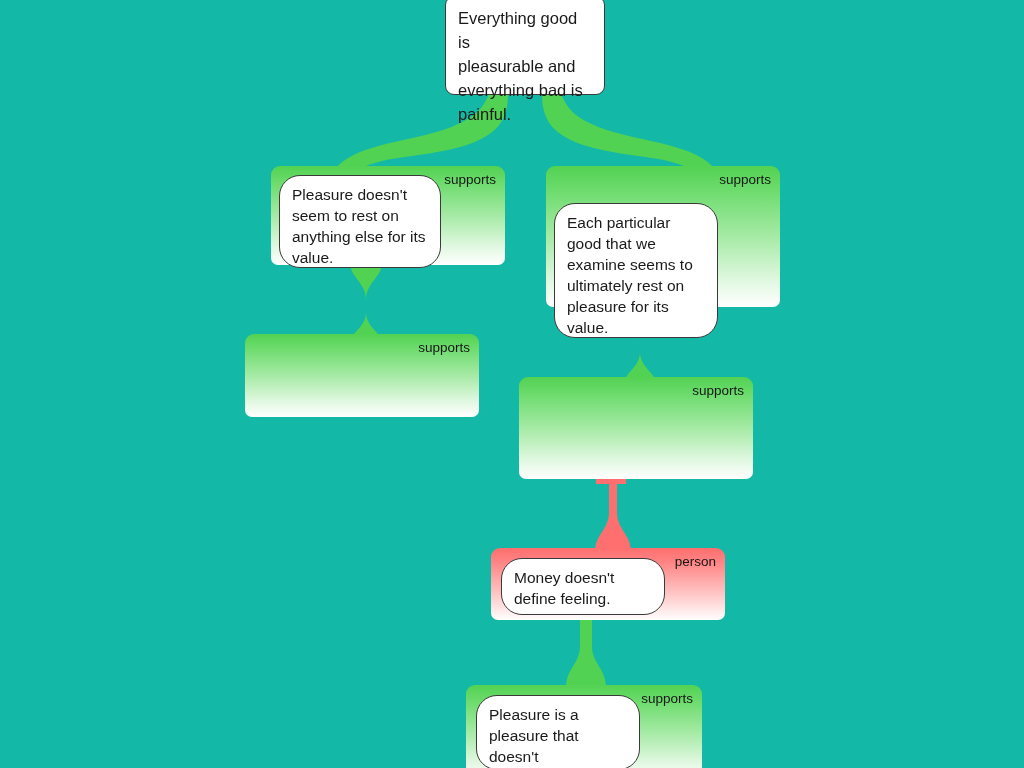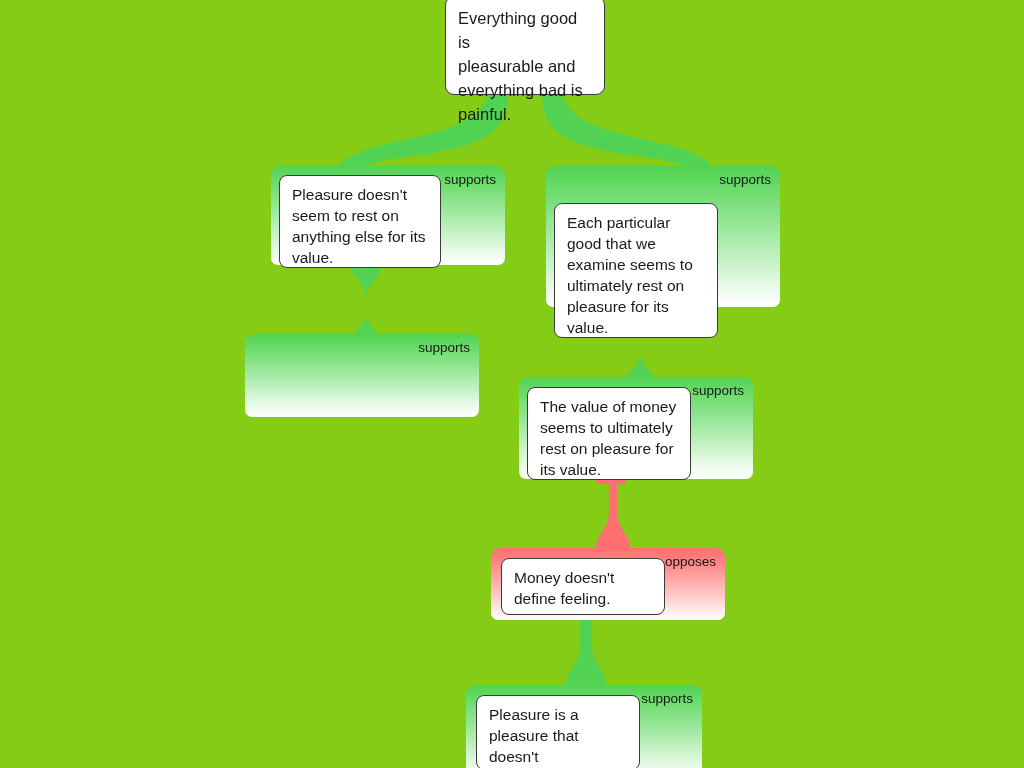--- a/index.html
+++ b/index.html
@@ -4,21 +4,21 @@
 <style>
   html, body {
     margin: 0;
     padding: 0;
     background: #000000;
   }
   #canvas {
     position: relative;
     width: 1024px;
     height: 768px;
-    background: #84cc16;
+    background: #14b8a6;
     overflow: hidden;
     font-family: "Liberation Sans", sans-serif;
   }
   #connector-layer {
     position: absolute;
     left: 0;
     top: 0;
     width: 1024px;
     height: 768px;
     pointer-events: none;
@@ -58,21 +58,21 @@
     font-size: 13.5px;
     line-height: 16px;
     color: #151515;
     white-space: nowrap;
   }
   .arg-box {
     position: absolute;
     box-sizing: border-box;
     background: #ffffff;
     border: 1px solid #3a3a3a;
-    border-radius: 8px;
+    border-radius: 21px;
     z-index: 6;
     padding: 8px 11px 7px 12px;
   }
   .arg-text {
     font-size: 15.5px;
     line-height: 21px;
     color: #1a1a1a;
     white-space: pre-line;
   }
 </style>
@@ -160,29 +160,23 @@
 value.</div>
   </div>
 
   <div class="arg-card supports" style="left:245px; top:334px; width:234px; height:83px;">
     <span class="arg-label">supports</span>
   </div>
 
   <div class="arg-card supports" style="left:519px; top:377px; width:234px; height:102px;">
     <span class="arg-label">supports</span>
   </div>
-  <div class="arg-box" style="left:527px; top:387px; width:164px; height:93px;">
-    <div class="arg-text">The value of money
-seems to ultimately
-rest on pleasure for
-its value.</div>
-  </div>
 
   <div class="arg-card opposes" style="left:491px; top:548px; width:234px; height:72px;">
-    <span class="arg-label">opposes</span>
+    <span class="arg-label">person</span>
   </div>
   <div class="arg-box" style="left:501px; top:558px; width:164px; height:57px;">
     <div class="arg-text">Money doesn't
 define feeling.</div>
   </div>
 
   <div class="arg-card supports" style="left:466px; top:685px; width:236px; height:95px;">
     <span class="arg-label">supports</span>
   </div>
   <div class="arg-box" style="left:476px; top:695px; width:164px; height:75px;">

